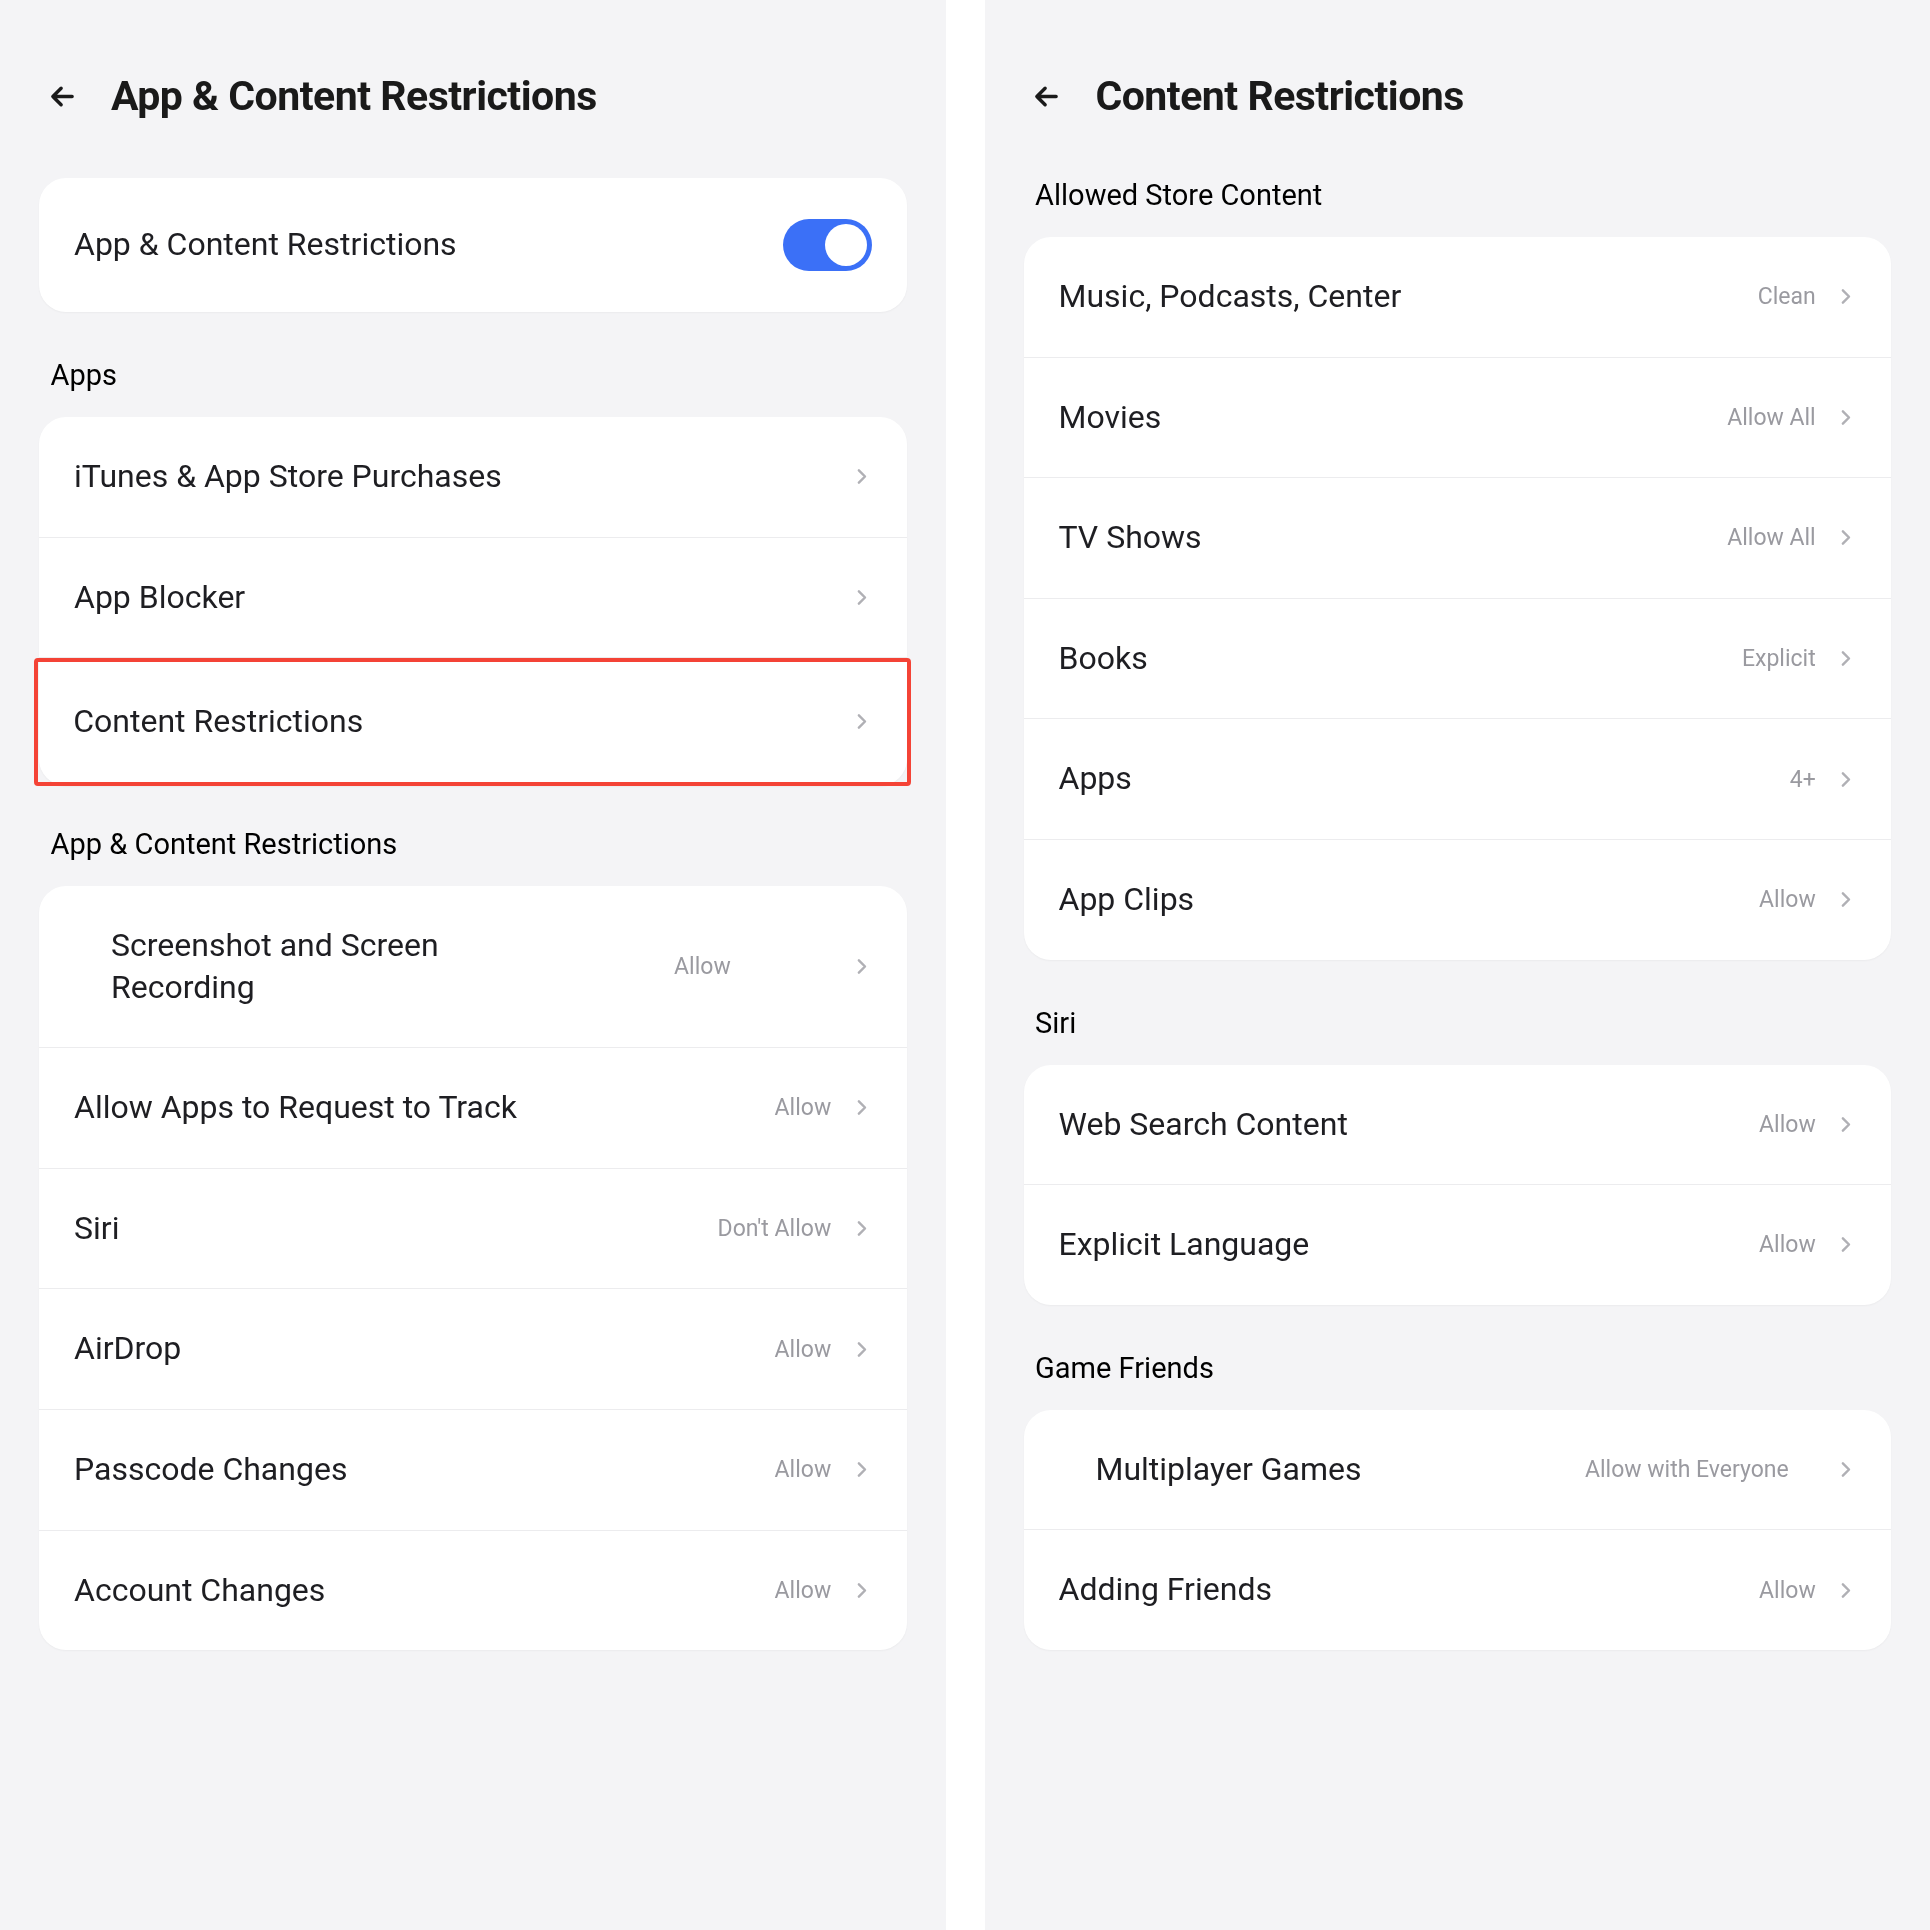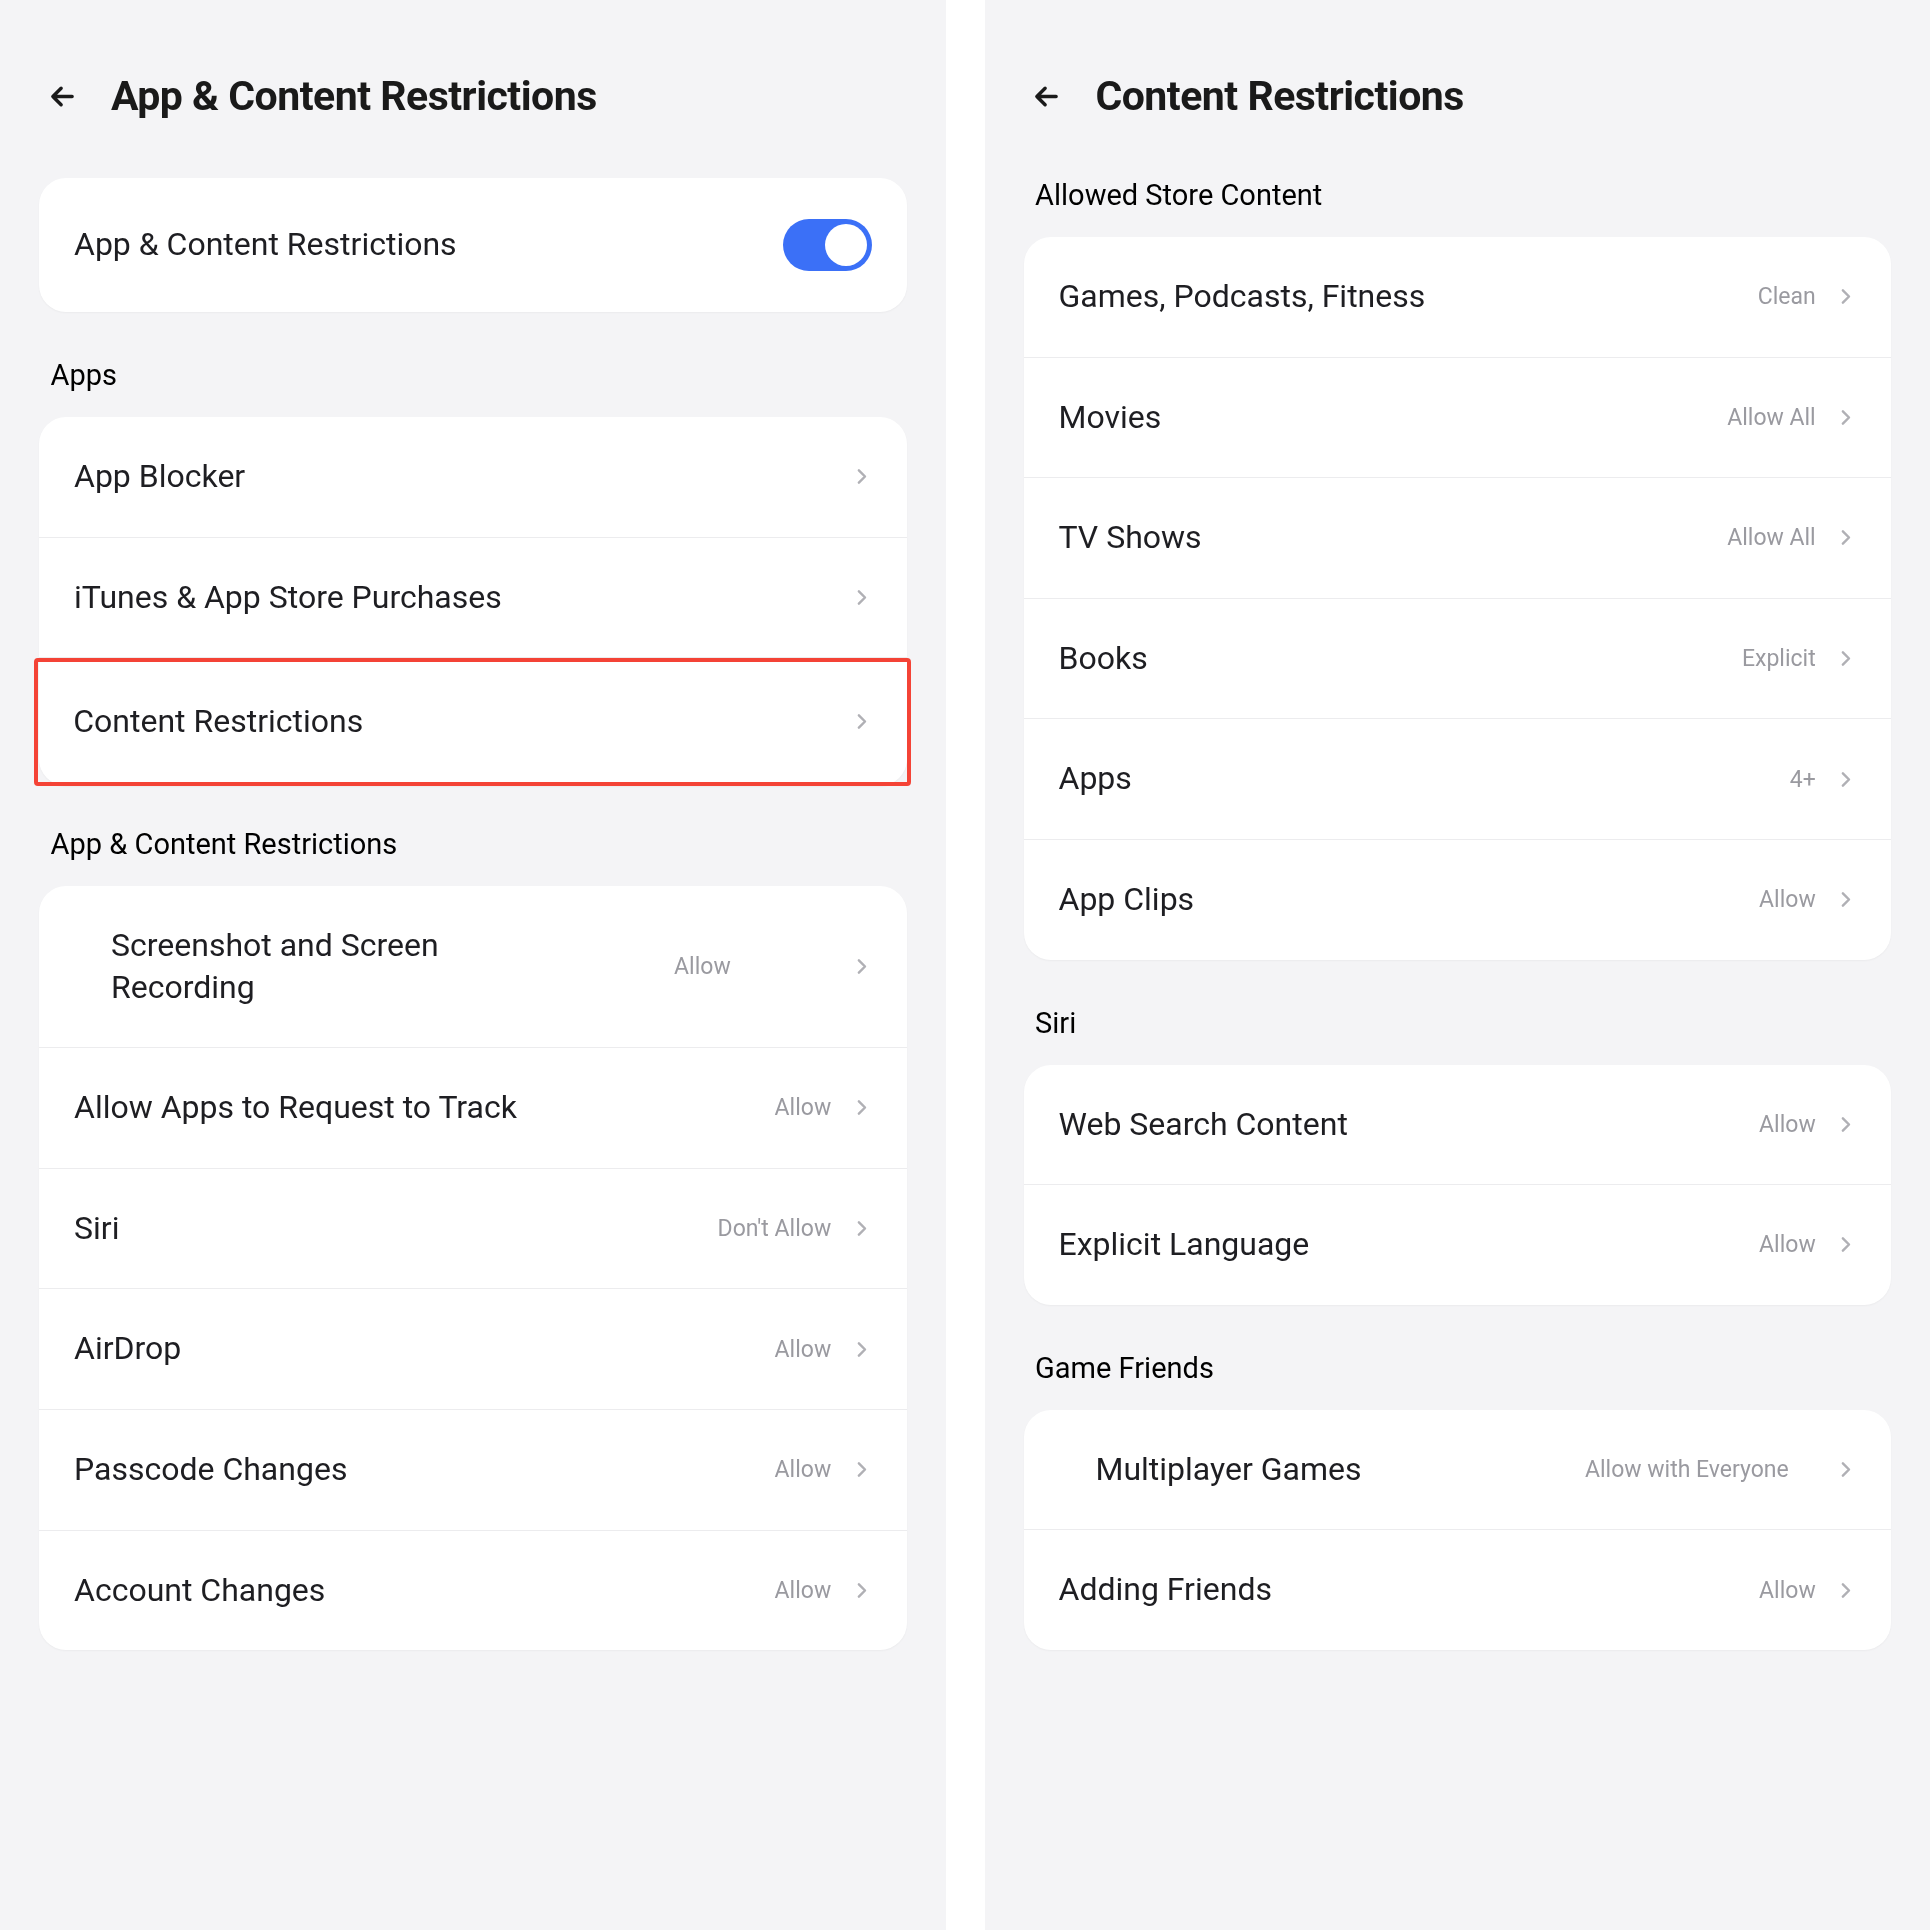--- a/index.html
+++ b/index.html
@@ -157,27 +157,27 @@
   <div class="card">
     <div class="row toggle-row">
       <div class="row-label">App &amp; Content Restrictions</div>
       <div class="toggle"></div>
     </div>
   </div>
 
   <div class="section-label">Apps</div>
   <div class="card">
     <div class="row">
+      <div class="row-label">iTunes &amp; App Store Purchases</div>
+      <div class="chevron"><svg viewBox="0 0 24 24">
+            <path d="M9 5l7 7-7 7"></path>
+          </svg></div>
+    </div>
+    <div class="row">
       <div class="row-label">App Blocker</div>
-      <div class="chevron"><svg viewBox="0 0 24 24">
-            <path d="M9 5l7 7-7 7"></path>
-          </svg></div>
-    </div>
-    <div class="row">
-      <div class="row-label">iTunes &amp; App Store Purchases</div>
       <div class="chevron"><svg viewBox="0 0 24 24">
             <path d="M9 5l7 7-7 7"></path>
           </svg></div>
     </div>
     <div class="highlight">
       <div class="row">
         <div class="row-label">Content Restrictions</div>
         <div class="chevron"><svg viewBox="0 0 24 24">
               <path d="M9 5l7 7-7 7"></path>
             </svg></div>
@@ -238,21 +238,21 @@
       <svg viewBox="0 0 24 24">
           <path d="M19 12H5M11 18l-6-6 6-6"></path>
         </svg>
     </div>
     <div class="title">Content Restrictions</div>
   </div>
 
   <div class="section-label">Allowed Store Content</div>
   <div class="card">
     <div class="row">
-      <div class="row-label">Games, Podcasts, Fitness</div>
+      <div class="row-label">Music, Podcasts, Center</div>
       <div class="row-value">Clean</div>
       <div class="chevron"><svg viewBox="0 0 24 24">
             <path d="M9 5l7 7-7 7"></path>
           </svg></div>
     </div>
     <div class="row">
       <div class="row-label">Movies</div>
       <div class="row-value">Allow All</div>
       <div class="chevron"><svg viewBox="0 0 24 24">
             <path d="M9 5l7 7-7 7"></path>

